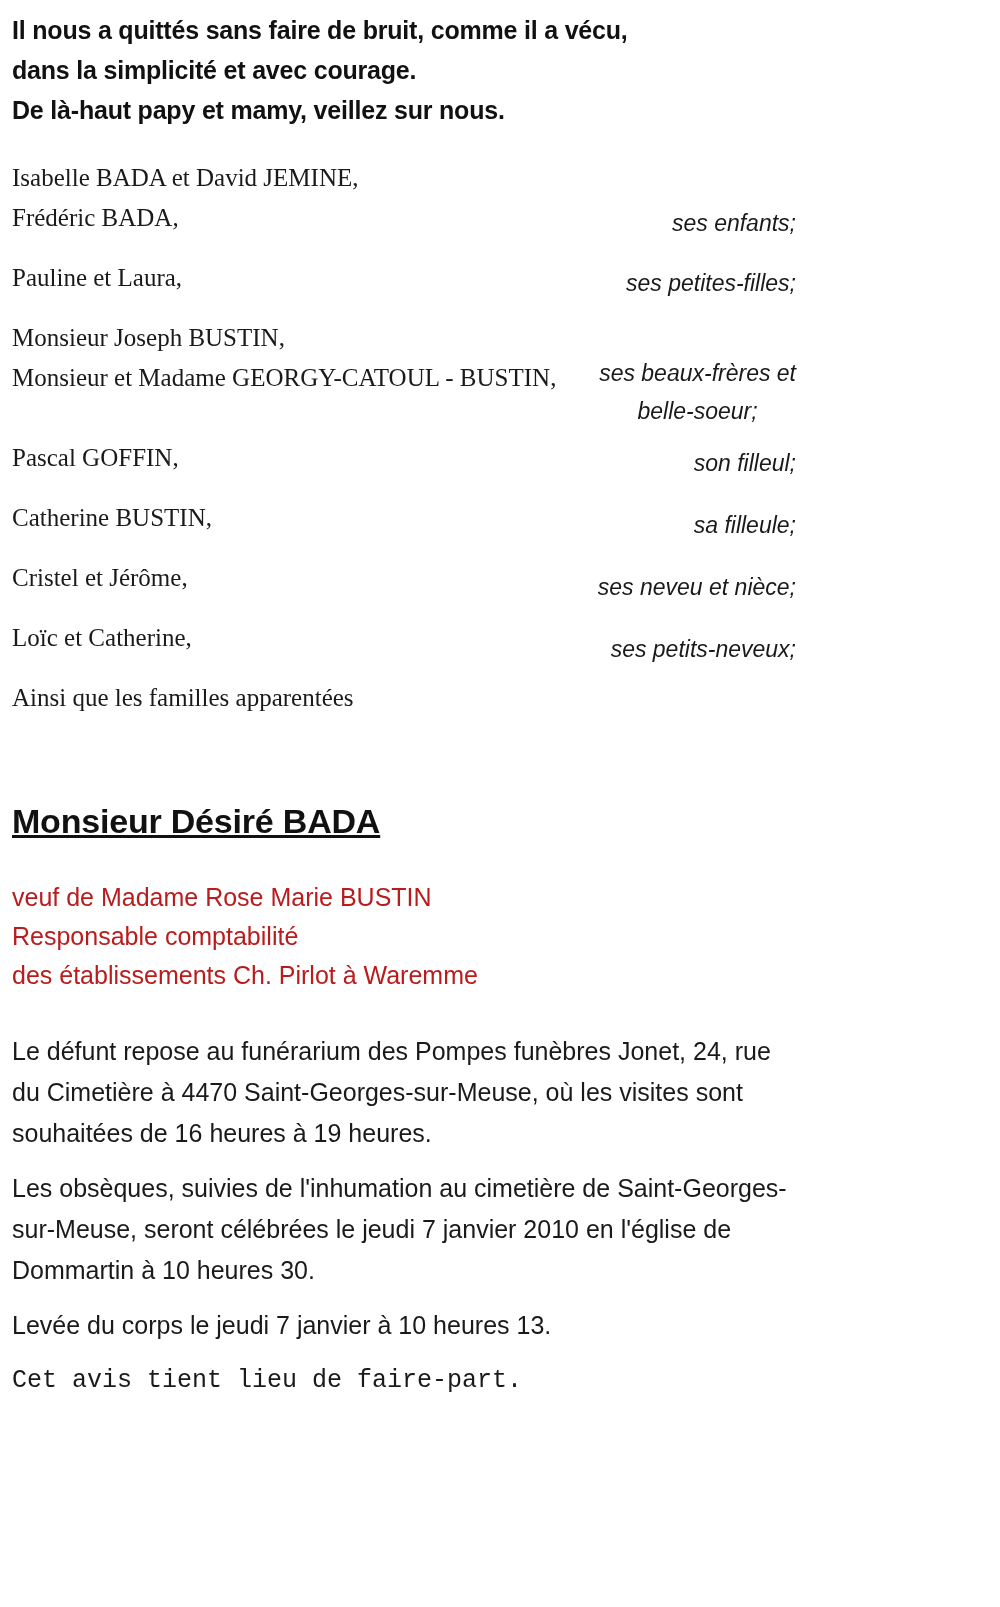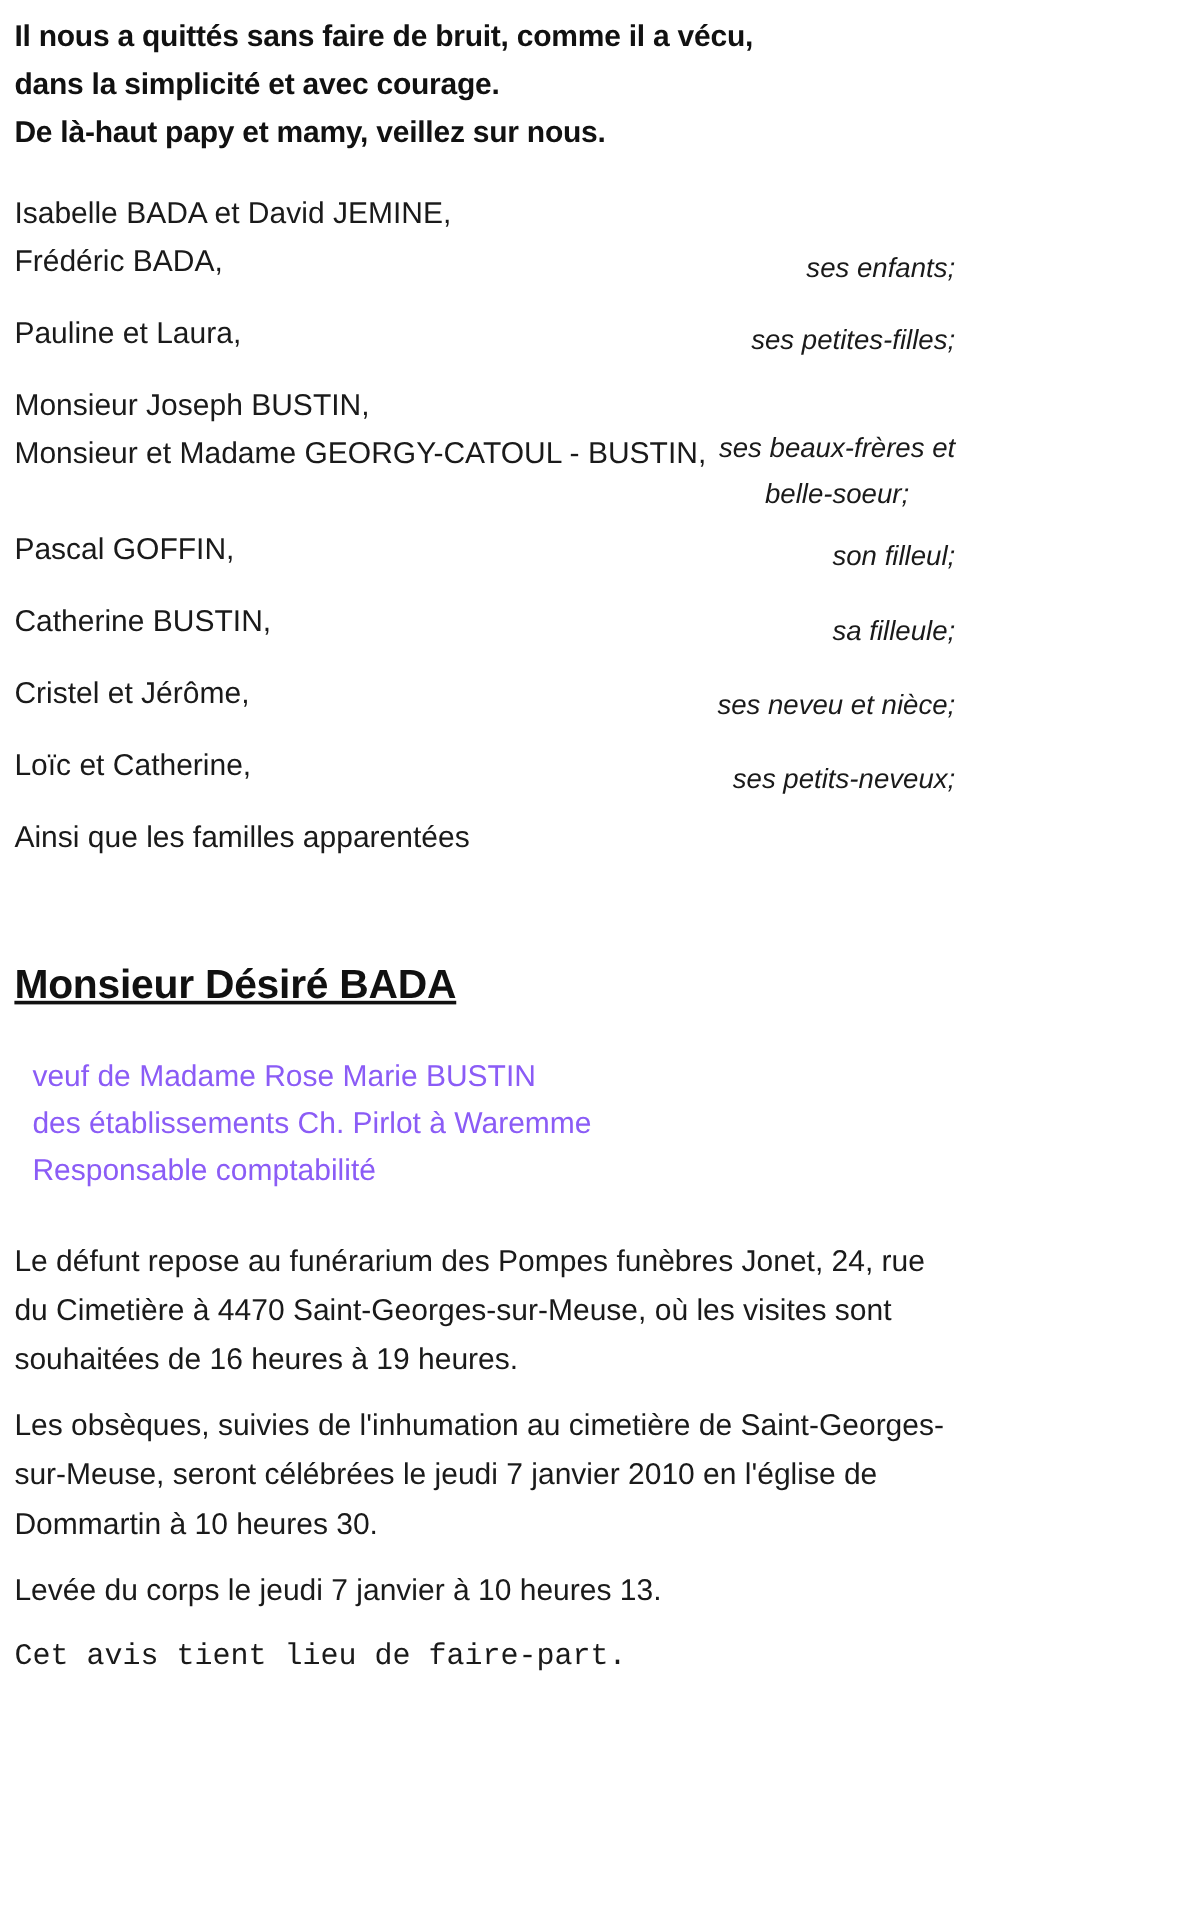--- a/index.html
+++ b/index.html
@@ -47,20 +47,21 @@
     width: 660px;
   }
   .name-group {
     margin-bottom: 0;
   }
   .name-line {
     font-size: 25px;
     line-height: 40px;
     color: #1a1a1a;
     white-space: pre;
+    font-family: Liberation Serif, serif;
   }
   .gap-sm { height: 20px; }
   .gap-md { height: 40px; }
 
   
   .rel {
     position: absolute;
     right: 12px;
     text-align: center;
     font-size: 23px;
@@ -88,23 +89,22 @@
     letter-spacing: -0.2px;
     color: #111111;
     text-decoration: underline;
   }
   .deceased-details {
     margin-top: 34px;
   }
   .detail-line {
     font-size: 25px;
     line-height: 39px;
-    color: #8b5cf6;
+    color: #b91c1c;
     white-space: pre;
-    margin-left: 15px;
   }
 
   
   .notices {
     padding: 0 12px;
     margin-top: 36px;
   }
   .notice-par {
     font-size: 25px;
     line-height: 41px;
@@ -183,22 +183,22 @@
     <div class="rel" style="top:286px;">son filleul;</div>
     <div class="rel" style="top:348px;">sa filleule;</div>
     <div class="rel" style="top:410px;">ses neveu et nièce;</div>
     <div class="rel" style="top:472px;">ses petits-neveux;</div>
   </div>
 
   <div class="announce">
     <div class="deceased-name">Monsieur Désiré BADA</div>
     <div class="deceased-details">
       <div class="detail-line">veuf de Madame Rose Marie BUSTIN</div>
+      <div class="detail-line">Responsable comptabilité</div>
       <div class="detail-line">des établissements Ch. Pirlot à Waremme</div>
-      <div class="detail-line">Responsable comptabilité</div>
     </div>
   </div>
 
   <div class="notices">
     <div class="notice-par">Le défunt repose au funérarium des Pompes funèbres Jonet, 24, rue du Cimetière à 4470 Saint-Georges-sur-Meuse, où les visites sont souhaitées de 16 heures à 19 heures.</div>
     <div class="notice-par">Les obsèques, suivies de l'inhumation au cimetière de Saint-Georges-sur-Meuse, seront célébrées le jeudi 7 janvier 2010 en l'église de Dommartin à 10 heures 30.</div>
     <div class="notice-par">Levée du corps le jeudi 7 janvier à 10 heures 13.</div>
     <div class="notice-par">Cet avis tient lieu de faire-part.</div>
   </div>
 

